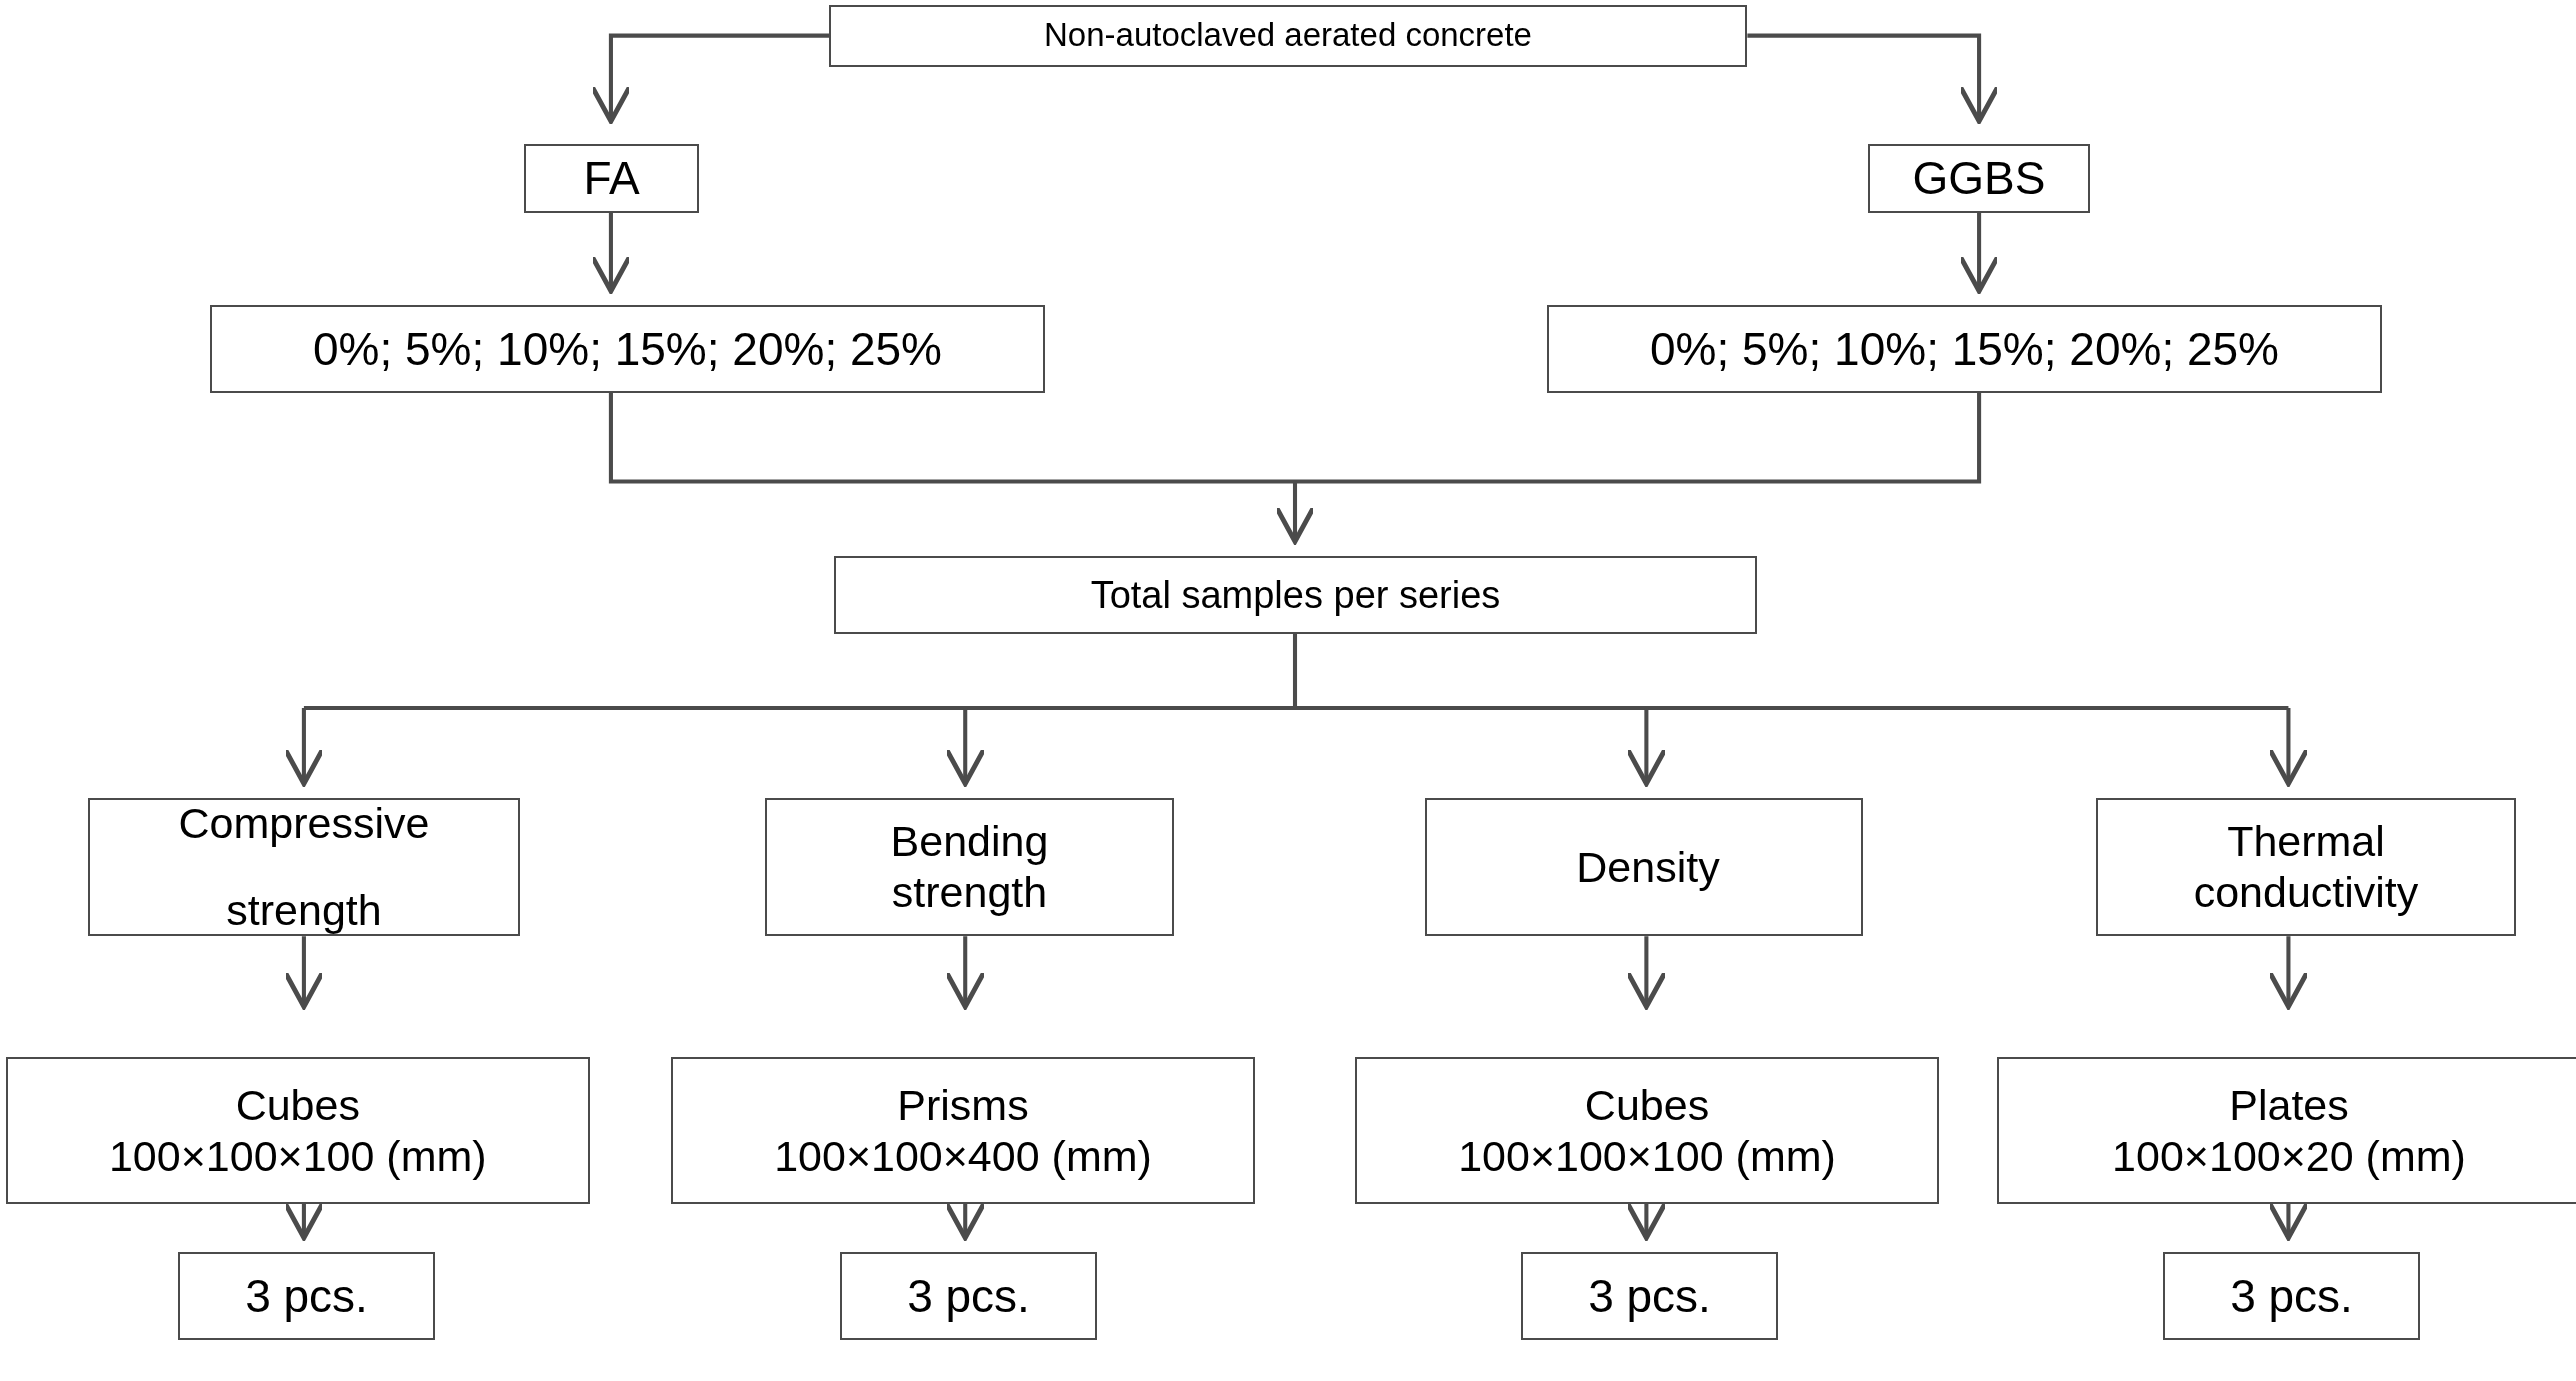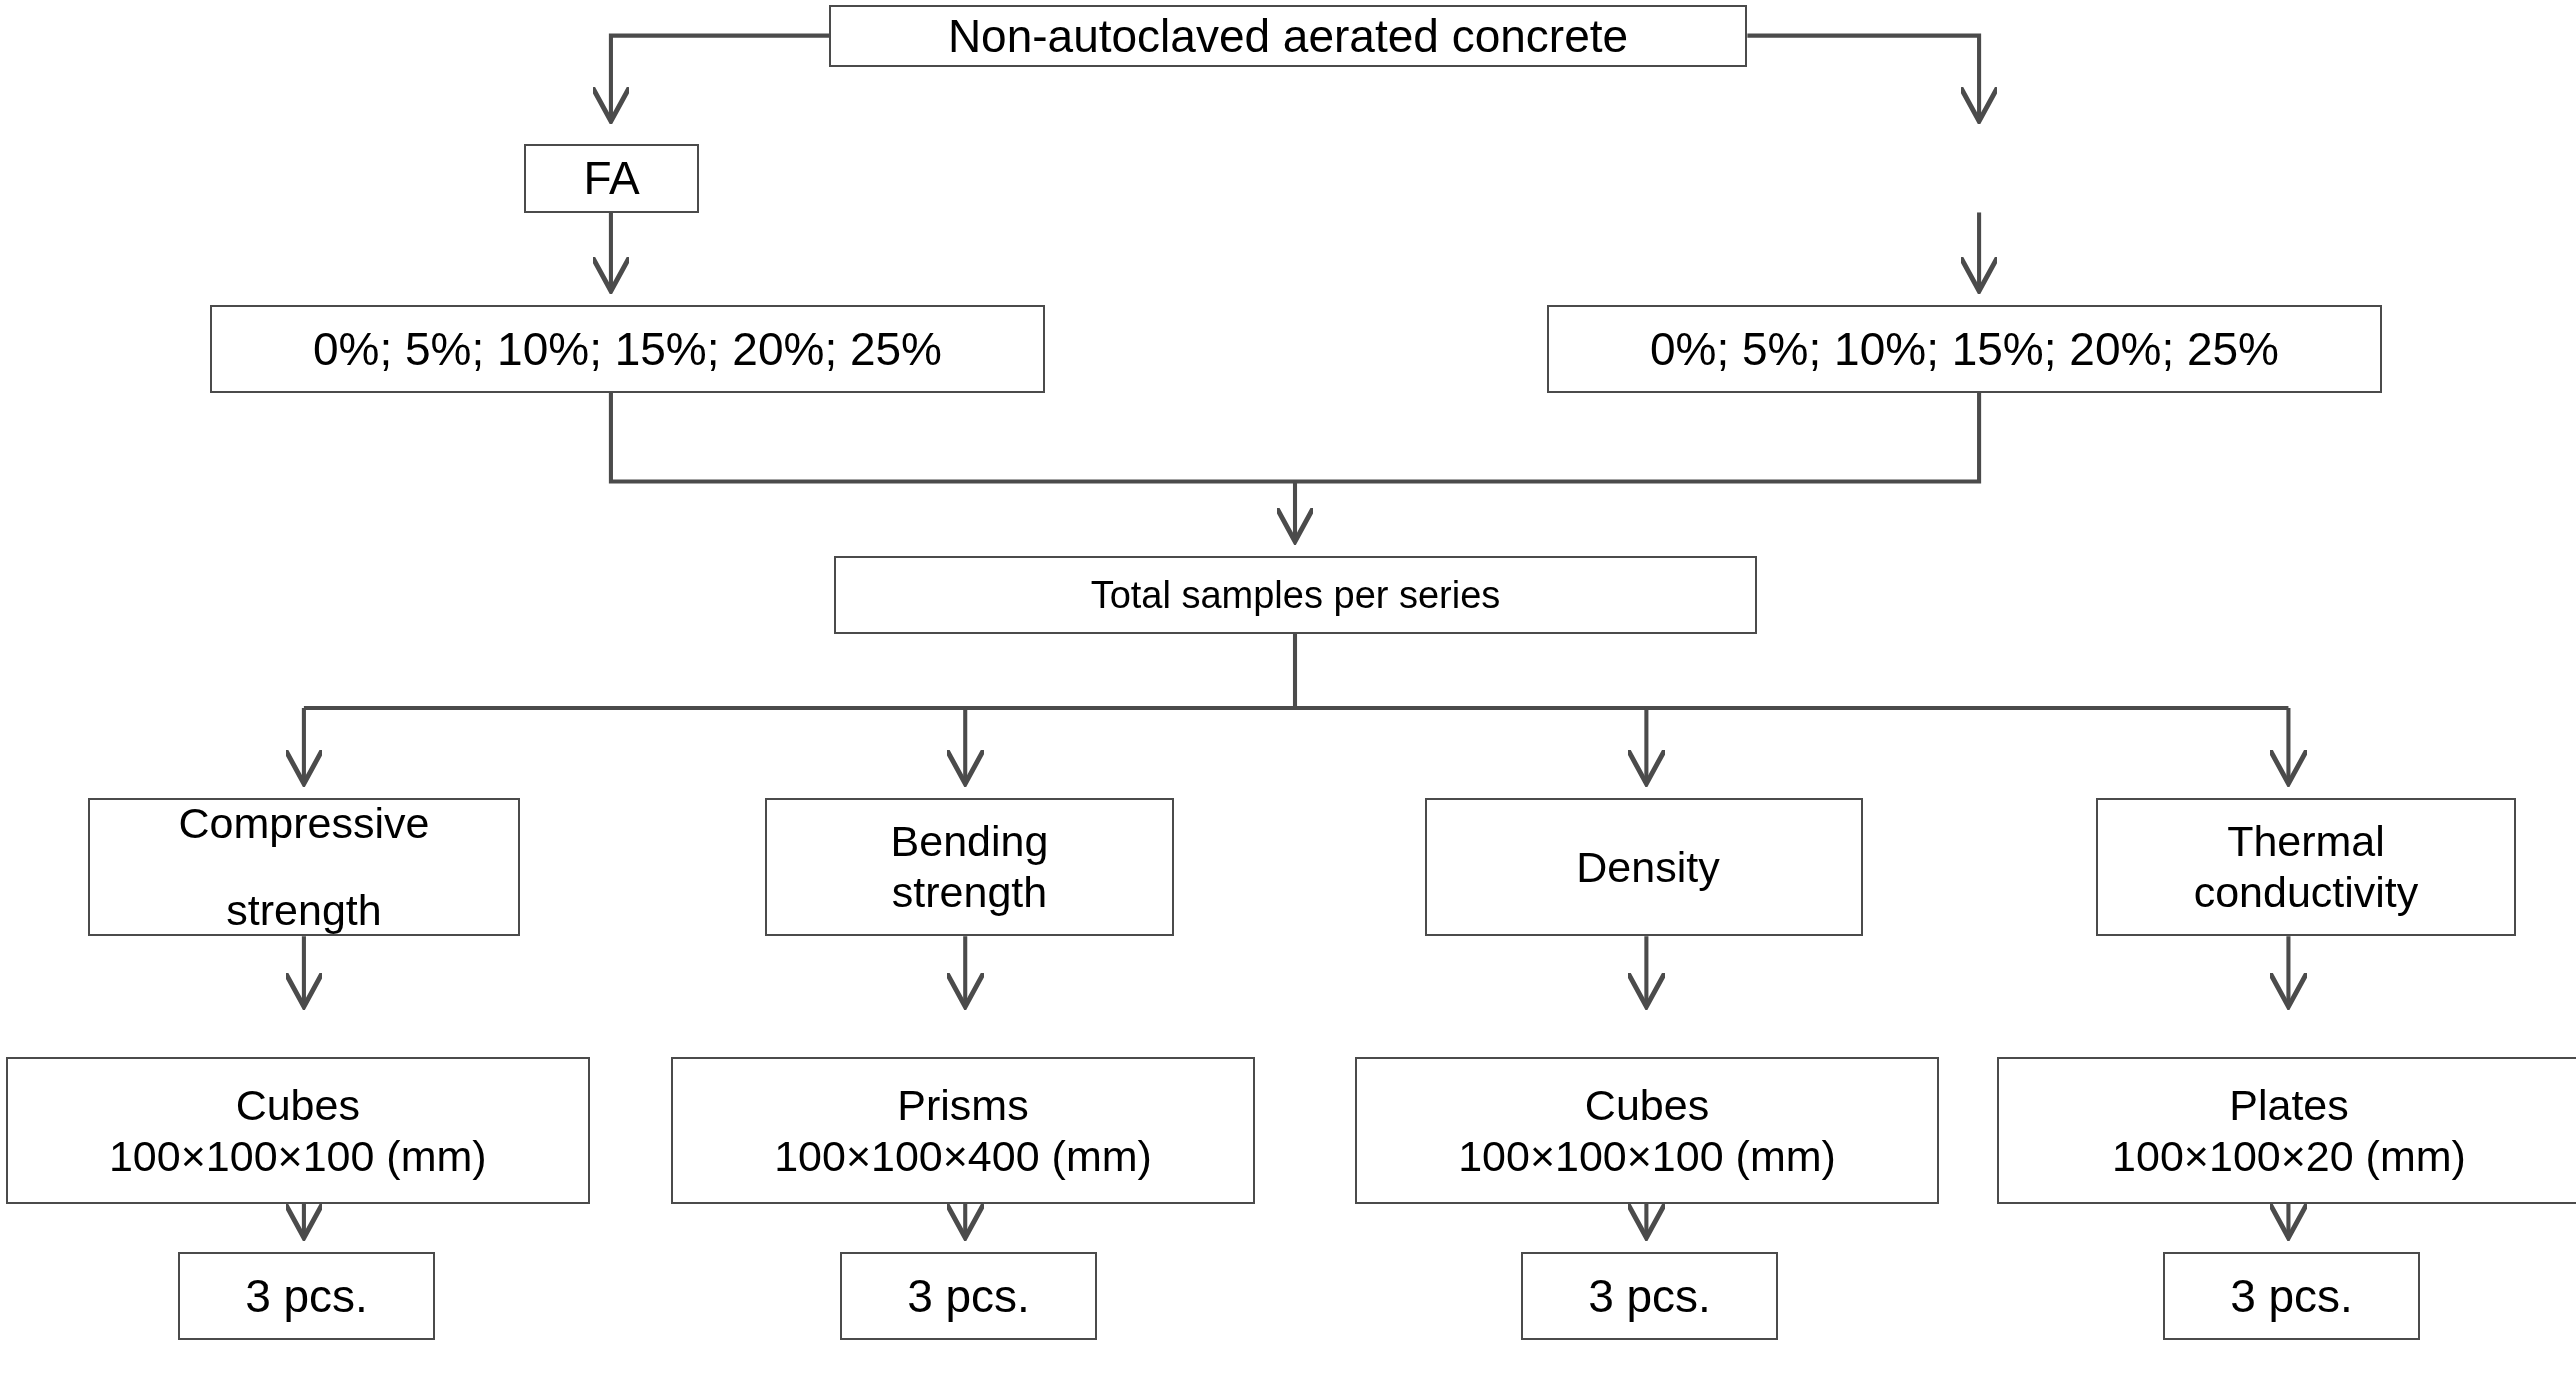--- a/index.html
+++ b/index.html
@@ -35,21 +35,21 @@
     justify-content: center;
     text-align: center;
     color: #000000;
     line-height: 1.18;
     z-index: 2;
   }
   .node .line {
     display: block;
     white-space: nowrap;
   }
-  .t-title   { font-size: 46px; }
+  .t-title   { font-size: 33px; }
   .t-mat     { font-size: 46px; }
   .t-pct     { font-size: 46px; }
   .t-total   { font-size: 38px; }
   .t-prop    { font-size: 43px; }
   .t-spec    { font-size: 43px; margin-top: 36px; }
   .t-pcs     { font-size: 46px; text-align: right; }
 </style>
 </head>
 <body>
 
@@ -94,20 +94,23 @@
   </svg>
 
   <div class="node t-title" style="left:829px; top:4.7px; width:918px; height:62px;">
     <span class="line">Non-autoclaved aerated concrete</span>
   </div>
 
   <div class="node t-mat" style="left:524px; top:144px; width:175px; height:69px;">
     <span class="line">FA</span>
   </div>
 
+  <div class="node t-mat" style="left:1868px; top:144px; width:222px; height:69px;">
+    <span class="line">GGBS</span>
+  </div>
 
   <div class="node t-pct" style="left:210px; top:305px; width:835px; height:88px;">
     <span class="line">0%; 5%; 10%; 15%; 20%; 25%</span>
   </div>
 
   <div class="node t-pct" style="left:1547px; top:305px; width:835px; height:88px;">
     <span class="line">0%; 5%; 10%; 15%; 20%; 25%</span>
   </div>
 
   <div class="node t-total" style="left:834px; top:556px; width:923px; height:78px;">

